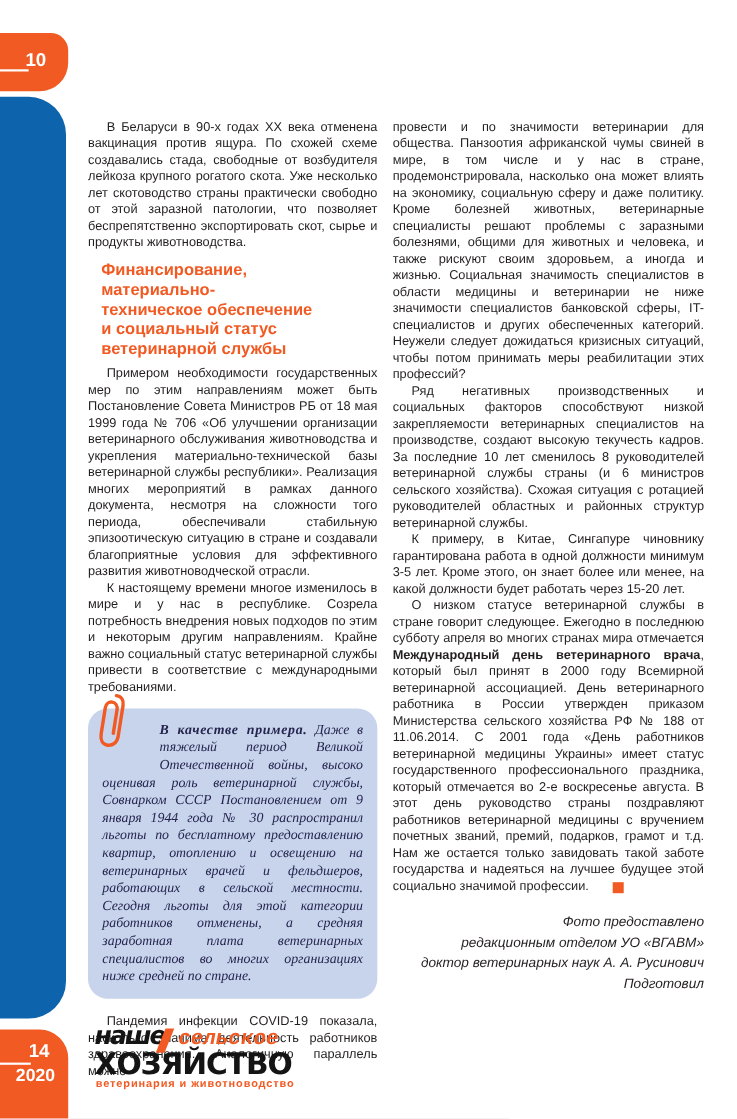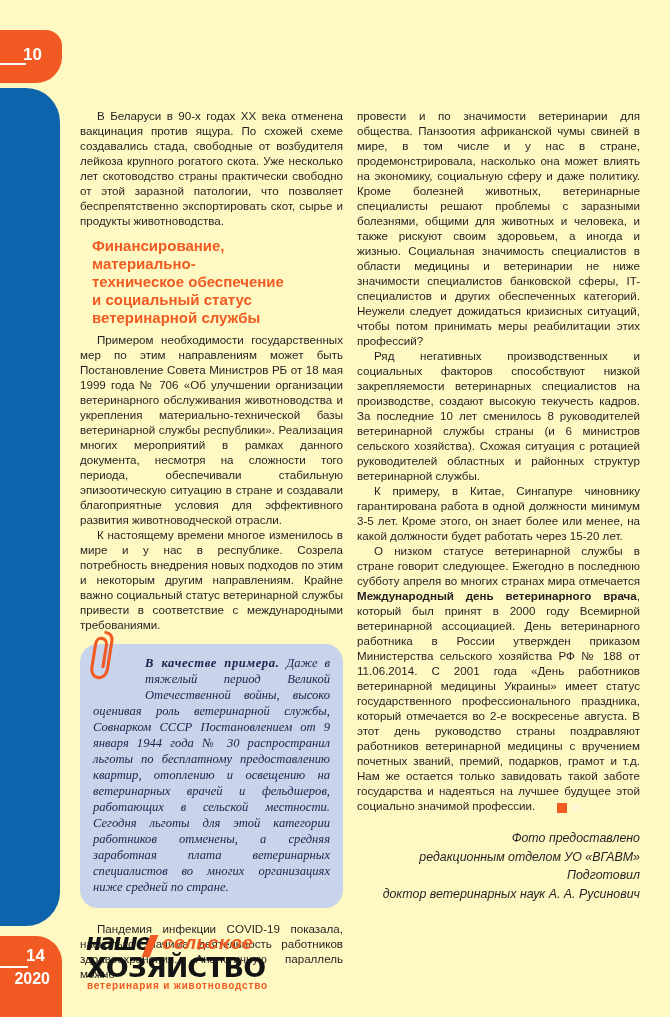--- a/index.html
+++ b/index.html
@@ -6,21 +6,21 @@
     --accent-orange:#f15a22;
     --rail-blue:#0e63ad;
     --header-blue:#1b57a8;
     --box-bg:#c8d4ec;
     --box-text:#24244e;
     --body-text:#231f20;
   }
   html,body{margin:0;padding:0;background:#e8e8e8;}
   #page{
     position:relative;width:670px;height:1017px;margin:0 auto;
-    background:#fef9c3;overflow:hidden;
+    background:#ffffff;overflow:hidden;
     font-family:"Liberation Sans",sans-serif;color:var(--body-text);
   }
   
   .tab-top{position:absolute;left:0;top:30px;width:62px;height:53px;
     background:var(--accent-orange);border-radius:0 16px 26px 0;}
   .tab-top .num{position:absolute;right:20px;top:16px;color:#fff;
     font-weight:bold;font-size:17px;line-height:1;}
   .tab-top .rule{position:absolute;left:0;top:33px;width:26px;height:2px;background:#fff;}
   .rail{position:absolute;left:0;top:88px;width:60px;height:838px;
     background:var(--rail-blue);border-radius:0 34px 34px 0;}
@@ -114,22 +114,22 @@
 
   <div class="col col-right">
     <p>провести и по значимости ветеринарии для общества. Панзоотия африканской чумы свиней в мире, в том числе и у нас в стране, продемонстрировала, насколько она может влиять на экономику, социальную сферу и даже политику. Кроме болезней животных, ветеринарные специалисты решают проблемы с заразными болезнями, общими для животных и человека, и также рискуют своим здоровьем, а иногда и жизнью. Социальная значимость специалистов в области медицины и ветеринарии не ниже значимости специалистов банковской сферы, IT-специалистов и других обеспеченных категорий. Неужели следует дожидаться кризисных ситуаций, чтобы потом принимать меры реабилитации этих профессий?</p>
     <p class="indent">Ряд негативных производственных и социальных факторов способствуют низкой закрепляемости ветеринарных специалистов на производстве, создают высокую текучесть кадров. За последние 10 лет сменилось 8 руководителей ветеринарной службы страны (и 6 министров сельского хозяйства). Схожая ситуация с ротацией руководителей областных и районных структур ветеринарной службы.</p>
     <p class="indent">К примеру, в Китае, Сингапуре чиновнику гарантирована работа в одной должности минимум 3-5 лет. Кроме этого, он знает более или менее, на какой должности будет работать через 15-20 лет.</p>
     <p class="indent"><span>О низком статусе ветеринарной службы в стране говорит следующее. Ежегодно в последнюю субботу апреля во многих странах мира отмечается </span><strong class="inline-bold">Международный день ветеринарного врача</strong><span>, который был принят в 2000 году Всемирной ветеринарной ассоциацией. День ветеринарного работника в России утвержден приказом Министерства сельского хозяйства РФ № 188 от 11.06.2014. С 2001 года «День работников ветеринарной медицины Украины» имеет статус государственного профессионального праздника, который отмечается во 2-е воскресенье августа. В этот день руководство страны поздравляют работников ветеринарной медицины с вручением почетных званий, премий, подарков, грамот и т.д. Нам же остается только завидовать такой заботе государства и надеяться на лучшее будущее этой социально значимой профессии.</span><span class="endmark">н</span></p>
 
     <div class="credits">
       <div>Фото предоставлено</div>
       <div>редакционным отделом УО «ВГАВМ»</div>
+      <div>доктор ветеринарных наук А. А. Русинович</div>
       <div>Подготовил</div>
-      <div>доктор ветеринарных наук А. А. Русинович</div>
     </div>
   </div>
 
   <div class="logo">
     <div class="word1">наше</div>
     <div class="slash"></div>
     <div class="script">сельское</div>
     <div class="word2">ХОЗЯЙСТВО</div>
     <div class="tagline">ветеринария и животноводство</div>
   </div>

